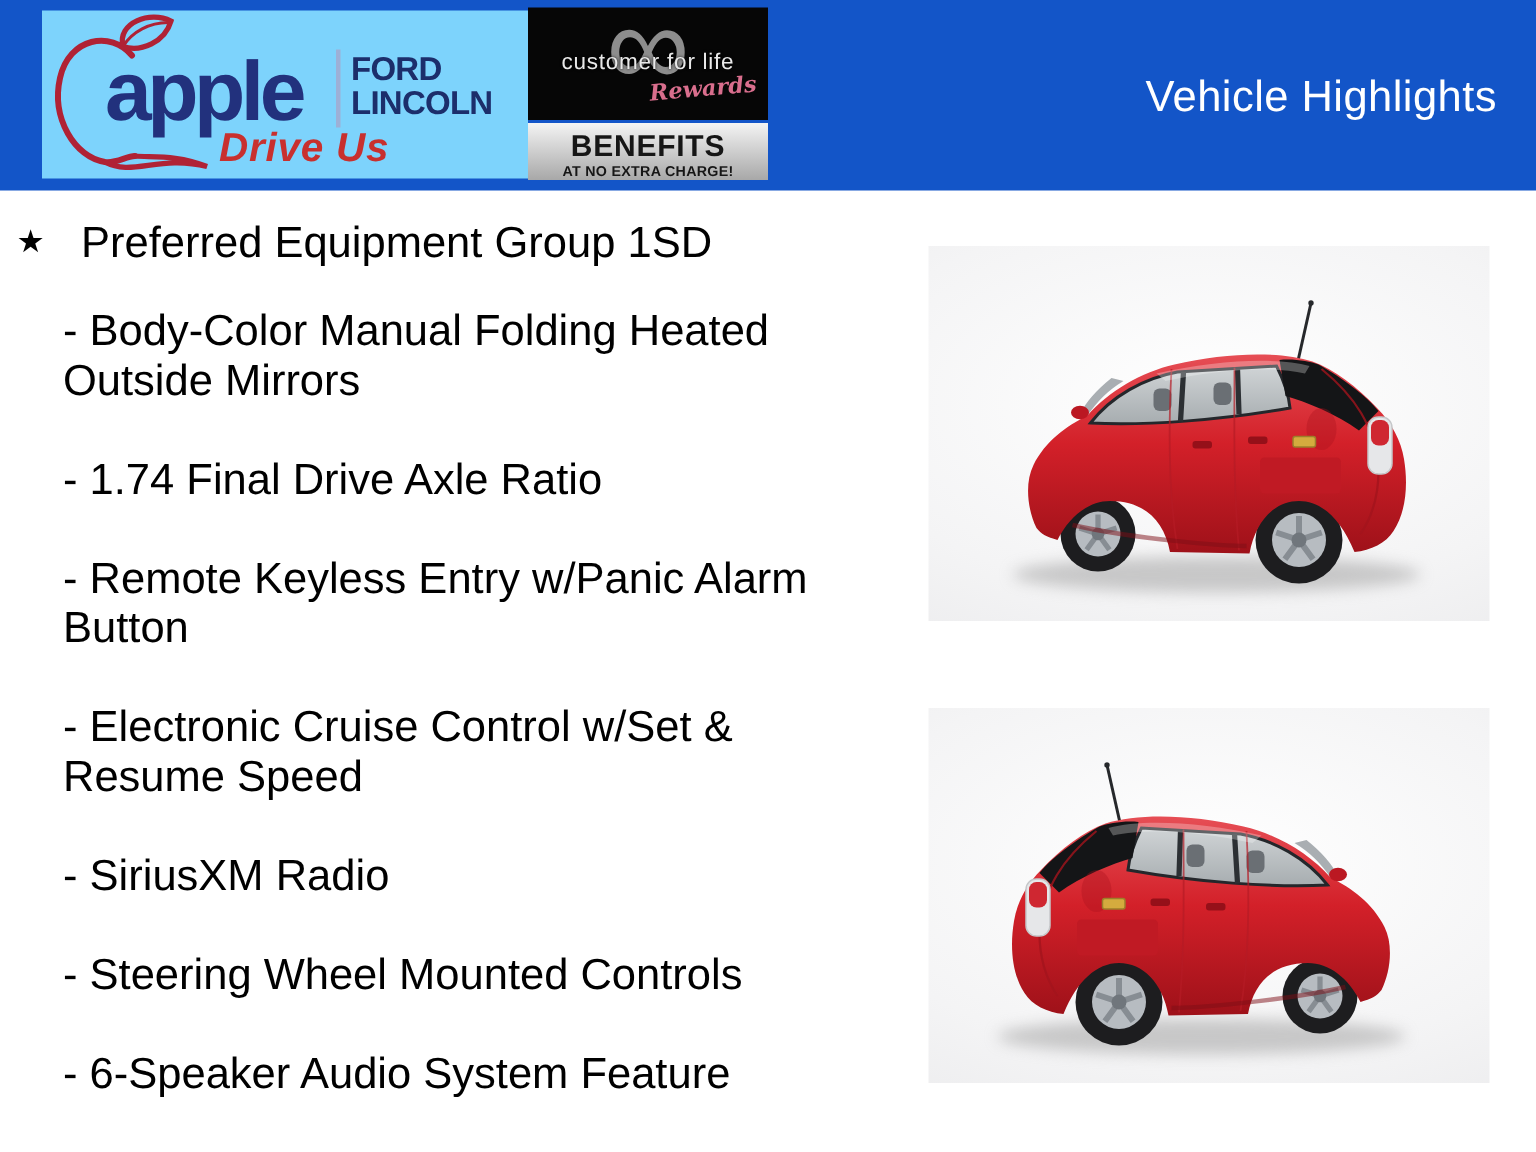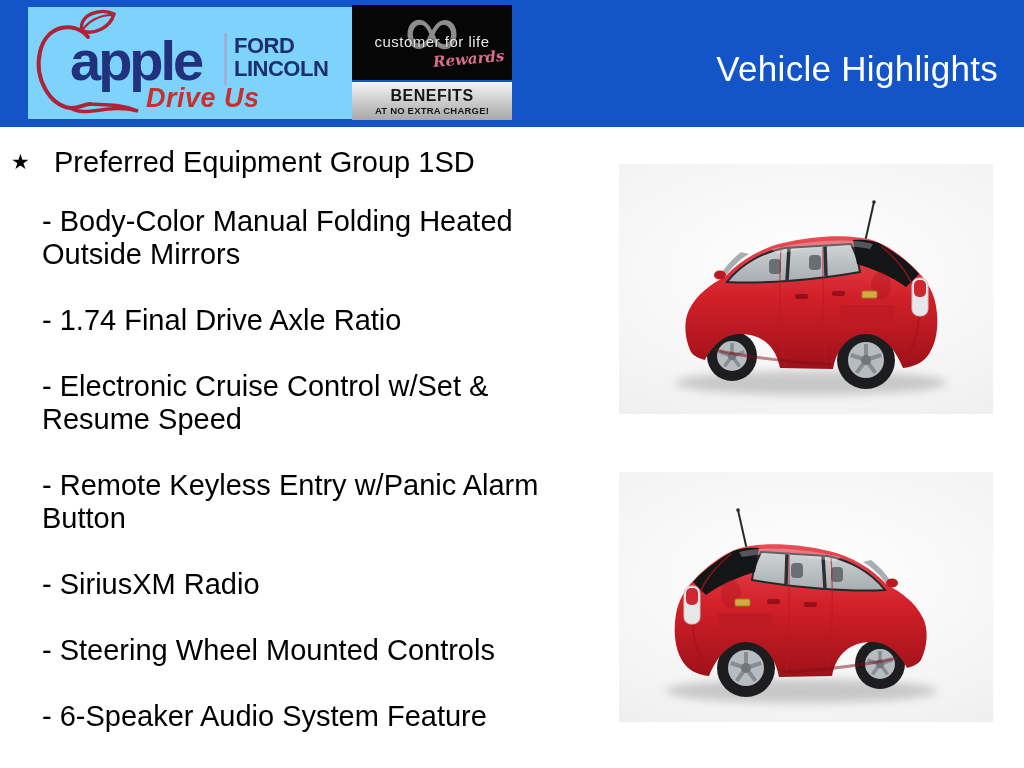--- a/index.html
+++ b/index.html
@@ -58,30 +58,30 @@
     font-family:"DejaVu Serif", serif;font-style:italic;font-weight:700;
     color:#d96e8d;font-size:15px;transform:rotate(-5deg);line-height:1;
   }
   
   .benefits-box{
     position:absolute;left:352px;top:82px;width:160px;height:38px;
     background:linear-gradient(180deg,#f4f4f4 0%,#d9d9d9 35%,#a8a8a8 100%);
     text-align:center;overflow:hidden;
   }
   .benefits-line1{
-    margin:5px 0 0 0;color:#161616;font-weight:800;font-size:16px;
+    margin:5px 0 0 0;color:#161616;font-weight:800;font-size:20px;
     letter-spacing:0.5px;line-height:1.1;
   }
   .benefits-line2{
     margin:0;color:#161616;font-weight:800;font-size:9.5px;
     letter-spacing:0.2px;line-height:1.2;
   }
   .header-title{
     position:absolute;top:51px;right:26px;margin:0;
-    color:#ffffff;font-size:35px;font-weight:500;letter-spacing:0.3px;
+    color:#ffffff;font-size:29px;font-weight:500;letter-spacing:0.3px;
     line-height:1;
   }
   
   .features{
     position:absolute;left:42px;top:146px;width:545px;
     color:#000;font-size:29px;line-height:33px;font-weight:400;
   }
   .feature-head{position:relative;margin:0;}
   .star{
     position:absolute;left:-31px;top:5px;font-size:21px;line-height:1;
@@ -222,24 +222,24 @@
 </header>
 
 <section class="features">
   <div class="feature-head">
     <span class="star">★</span>
     <h2 class="group-title">Preferred Equipment Group 1SD</h2>
   </div>
   <p class="feature-item">- Body-Color Manual Folding Heated
 Outside Mirrors</p>
   <p class="feature-item">- 1.74 Final Drive Axle Ratio</p>
+  <p class="feature-item">- Remote Keyless Entry w/Panic Alarm
+Button</p>
   <p class="feature-item">- Electronic Cruise Control w/Set &amp;
 Resume Speed</p>
-  <p class="feature-item">- Remote Keyless Entry w/Panic Alarm
-Button</p>
   <p class="feature-item">- SiriusXM Radio</p>
   <p class="feature-item">- Steering Wheel Mounted Controls</p>
   <p class="feature-item">- 6-Speaker Audio System Feature</p>
 </section>
 
 <figure class="photo photo-top" aria-label="Red hatchback, rear driver-side three-quarter studio view">
   <svg viewBox="0 0 374 250">
       <use href="#car-art"></use>
     </svg>
 </figure>

